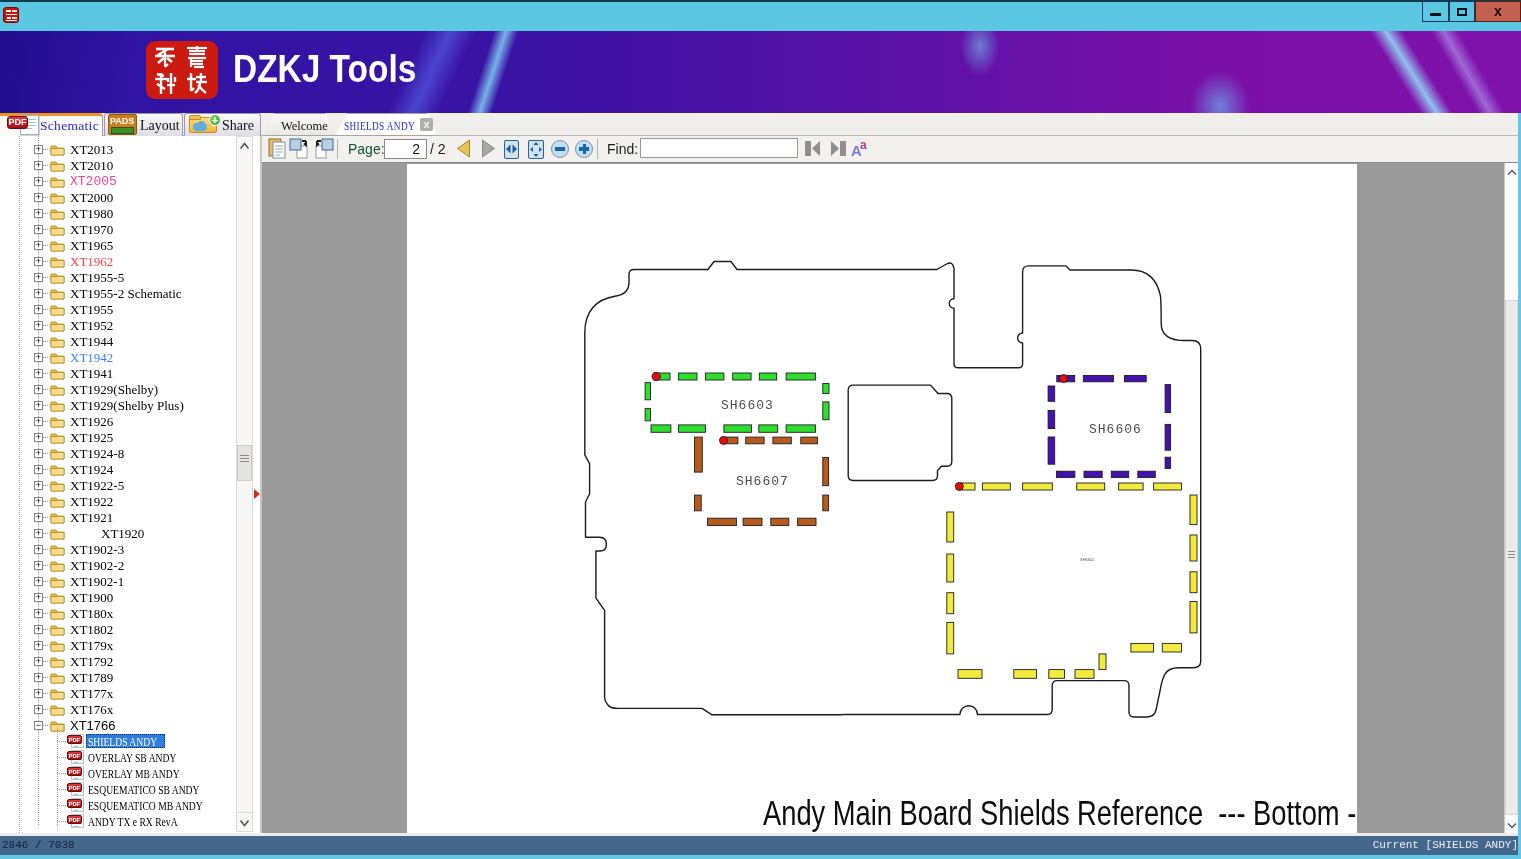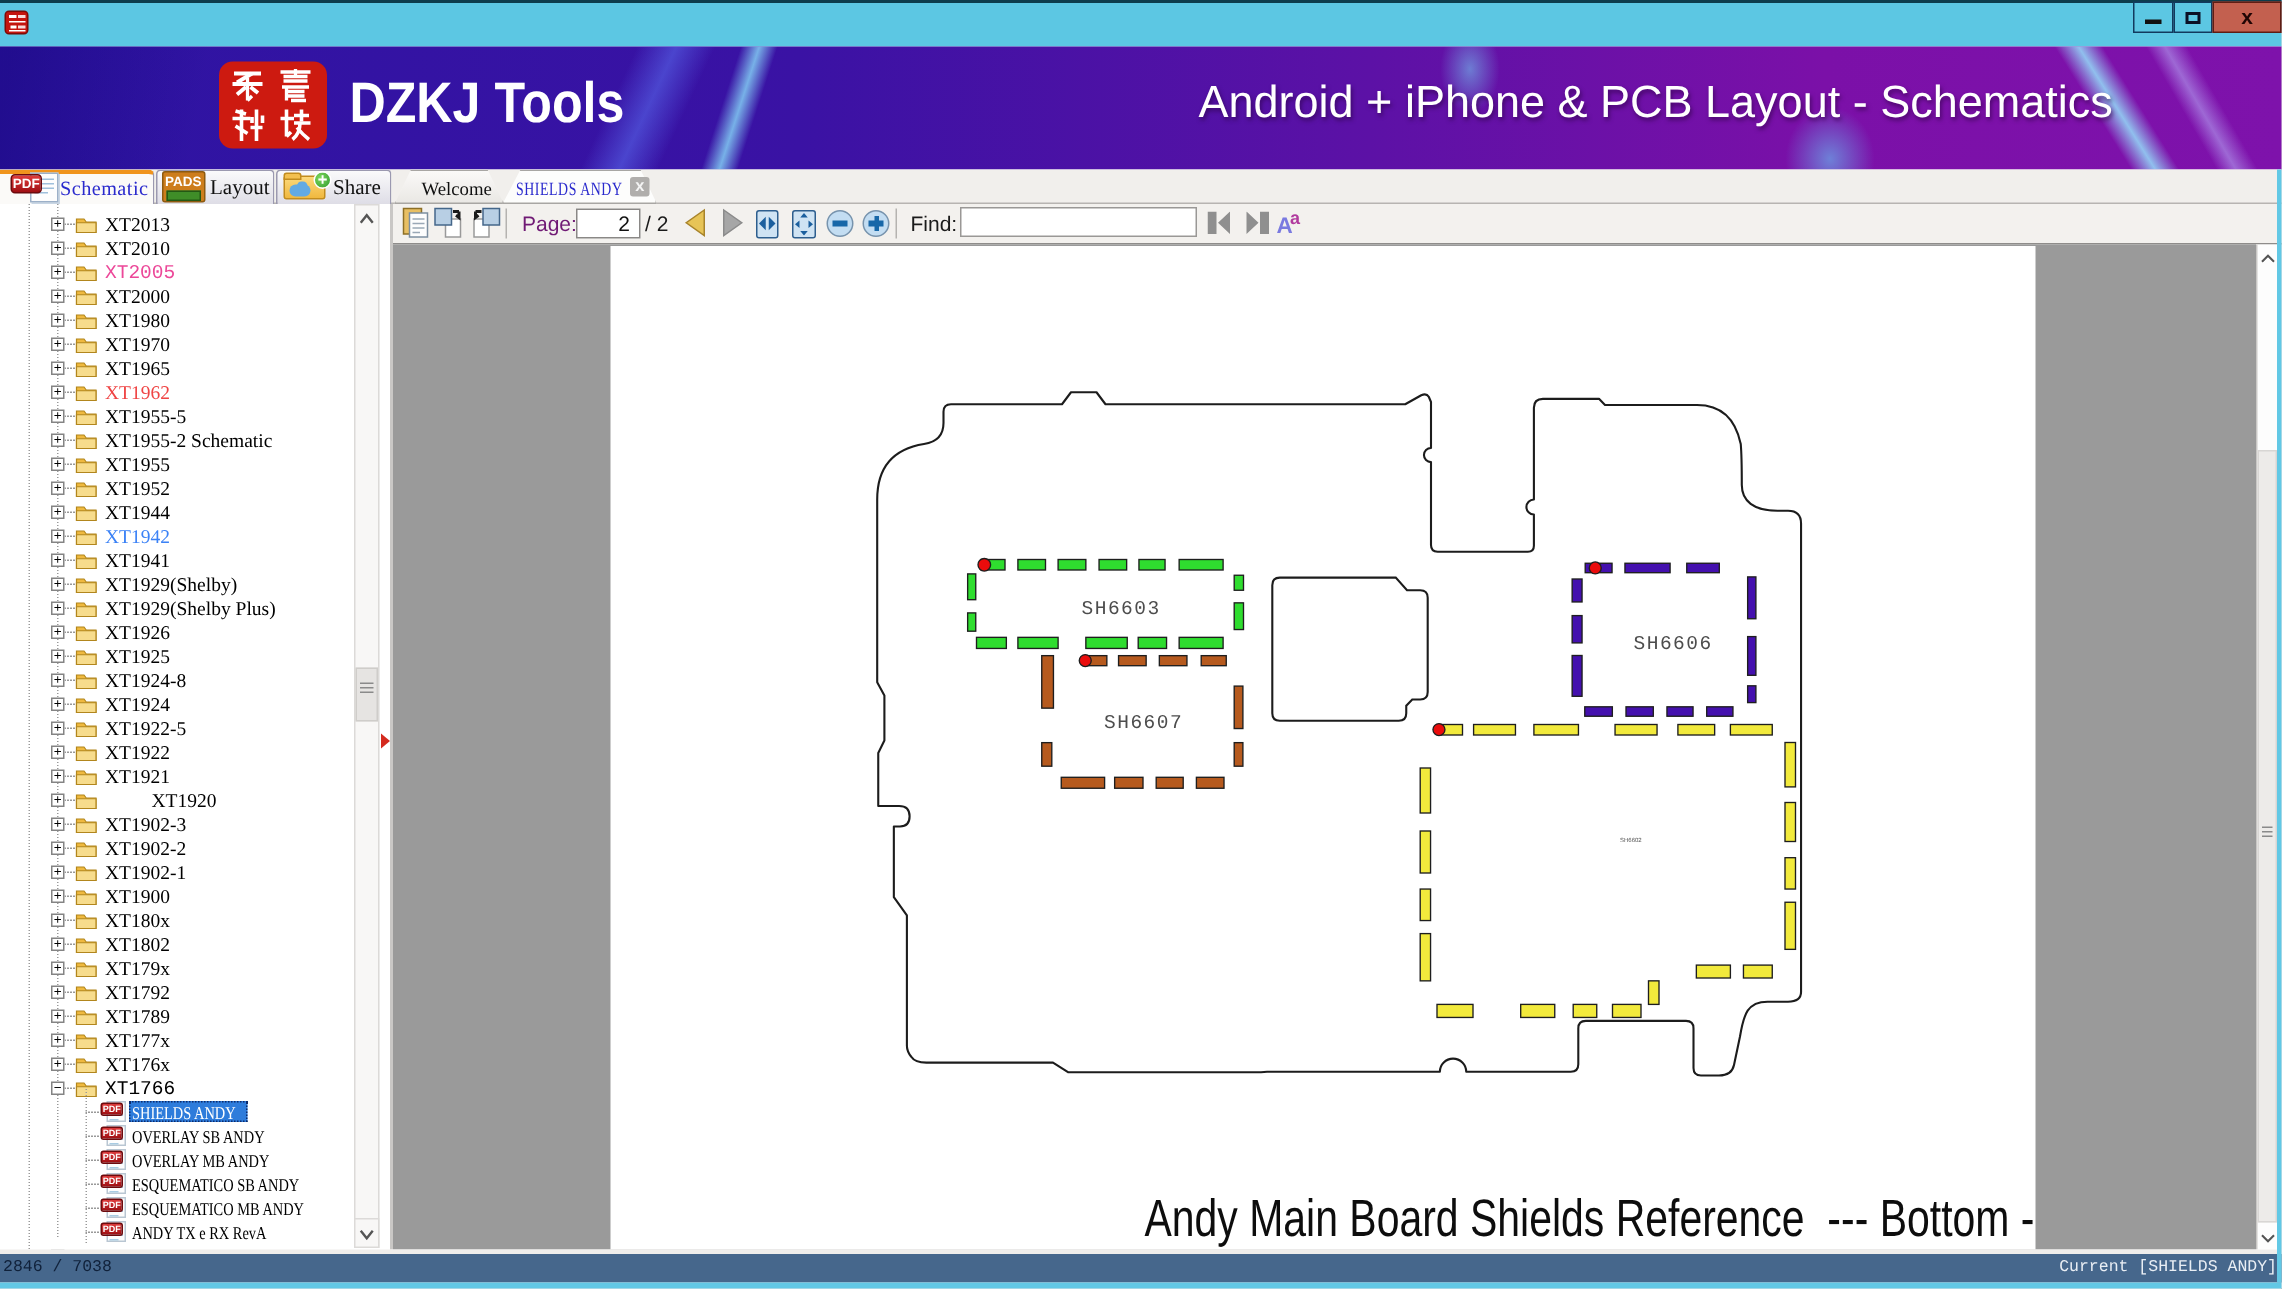--- a/index.html
+++ b/index.html
@@ -76,21 +76,20 @@
           <path d="M15 0 L15 8"></path>
           <path d="M10 4 L20 4"></path>
           <path d="M10 9 L21 9"></path>
           <path d="M14 9 Q14 16 9 20"></path>
           <path d="M12 12 Q16 17 20 20"></path>
         </g>
       </svg></div>
 
 <div class="abs" style="left:233px;top:48px;font-size:38px;font-weight:bold;color:#fff;letter-spacing:0px;transform:scaleX(0.88);transform-origin:left top;font-family:'Liberation Sans',sans-serif;">DZKJ Tools</div>
 
-<div class="abs" style="left:799px;top:52px;white-space:nowrap;font-size:30px;color:#fff;text-shadow:1px 2px 3px rgba(40,0,60,.6);letter-spacing:0px;">Android + iPhone &amp; PCB Layout - Schematics</div>
 
 <div class="abs" style="left:0;top:113px;width:1521px;height:23px;background:#f1efec;border-bottom:1px solid #b7b4b1;"></div>
 
 <div class="abs" style="left:0;top:113px;width:103px;height:23px;background:#fbfaf8;border-top:3px solid #f0941d;border-right:1px solid #9b99b0;border-radius:0 4px 0 0;"></div>
 
 <div class="abs" style="left:20px;top:115px;width:19px;height:20px;background:#fdfdfd;border:1px solid #9cb0c8;box-shadow:1px 1px 0 #c9d6e4;">
       <div class="abs" style="left:2px;top:3px;width:13px;height:1px;background:#9fc0dc;"></div>
       <div class="abs" style="left:2px;top:6px;width:13px;height:1px;background:#9fc0dc;"></div>
       <div class="abs" style="left:2px;top:9px;width:13px;height:1px;background:#9fc0dc;"></div>
       <div class="abs" style="left:2px;top:12px;width:9px;height:1px;background:#9fc0dc;"></div>
@@ -147,21 +146,21 @@
     </svg>
 
 <svg class="abs" style="left:314px;top:138px" width="20" height="21" viewBox="0 0 20 21">
       <rect x="2" y="8" width="10" height="12" fill="#fff" stroke="#9a9a9a"></rect>
       <rect x="8" y="1" width="11" height="11" fill="#b8cfe4" stroke="#45678a"></rect>
       <path d="M7 3 h-4 M3 3 v4 l2 -1.5" fill="none" stroke="#1a1a1a" stroke-width="2"></path>
     </svg>
 
 <div class="abs" style="left:337px;top:139px;width:1px;height:20px;background:#b5b3b0;"></div>
 
-<div class="abs" style="left:348px;top:141px;font-size:14px;color:#701a75;">Page:</div>
+<div class="abs" style="left:348px;top:141px;font-size:14px;color:#14532d;">Page:</div>
 
 <div class="abs" style="left:384px;top:139px;width:43px;height:20px;background:#fff;border:1px solid #8a8886;font-size:14px;color:#111;text-align:right;line-height:18px;padding-right:6px;">2</div>
 
 <div class="abs" style="left:430px;top:141px;font-size:14px;color:#1a1a1a;">/ 2</div>
 
 <svg class="abs" style="left:456px;top:139px" width="15" height="19" viewBox="0 0 15 19">
       <path d="M13.5 1 L1.5 9.5 L13.5 18 Z" fill="#e7c457" stroke="#a8842b"></path>
     </svg>
 
 <svg class="abs" style="left:481px;top:139px" width="15" height="19" viewBox="0 0 15 19">
@@ -497,21 +496,21 @@
         <path d="M1 5.5 h13 v6.5 h-13 z" fill="#f7dc8c" stroke="#b2861d" stroke-width="0.8"></path>
       </svg>
 <div class="abs" style="left:70px;top:565.8px;font-family:'Liberation Serif',serif;font-size:13px;color:#000;white-space:pre;">XT176x</div>
 
 <div class="abs" style="left:43px;top:588.8px;width:8px;height:1px;background-image:repeating-linear-gradient(90deg,#999 0 1px,transparent 1px 2px);"></div>
 <div class="abs" style="left:34px;top:584.8px;width:9px;height:9px;background:#fff;border:1px solid #848484;font-size:9px;line-height:7px;text-align:center;color:#000;">−</div>
 <svg class="abs" style="left:50px;top:582.8px" width="15" height="13" viewBox="0 0 15 13">
         <path d="M1 3 h5 l1.5 2 h6.5 v7 h-13 z" fill="#efb93f" stroke="#b2861d" stroke-width="0.8"></path>
         <path d="M1 5.5 h13 v6.5 h-13 z" fill="#f7dc8c" stroke="#b2861d" stroke-width="0.8"></path>
       </svg>
-<div class="abs" style="left:70px;top:581.8px;font-family:Liberation Mono, monospace;font-size:13px;color:#000;white-space:pre;">XT1766</div>
+<div class="abs" style="left:70px;top:581.8px;font-family:Liberation Sans, sans-serif;font-size:13px;color:#000;white-space:pre;">XT1766</div>
 <div class="abs" style="left:57px;top:590px;width:1px;height:103px;background-image:repeating-linear-gradient(#999 0 1px,transparent 1px 2px);"></div>
 
 <div class="abs" style="left:57px;top:604.8px;width:9px;height:1px;background-image:repeating-linear-gradient(90deg,#999 0 1px,transparent 1px 2px);"></div>
 <div class="abs" style="left:71px;top:597.8px;width:13px;height:14px;background:#fdfdfd;border:1px solid #b9c6d2;">
         <div class="abs" style="left:1px;top:2px;width:9px;height:1px;background:#a8cbe2;"></div>
         <div class="abs" style="left:1px;top:5px;width:9px;height:1px;background:#a8cbe2;"></div>
         <div class="abs" style="left:1px;top:8px;width:9px;height:1px;background:#a8cbe2;"></div>
         <div class="abs" style="left:1px;top:11px;width:6px;height:1px;background:#a8cbe2;"></div>
       </div>
       <div class="abs" style="left:67px;top:598.8px;width:15px;height:9px;background:linear-gradient(#dd3a3a,#9e0f13);border:1px solid #6d0a0d;border-radius:2px;color:#fff;font-size:6px;font-weight:bold;text-align:center;line-height:8px;">PDF</div>

